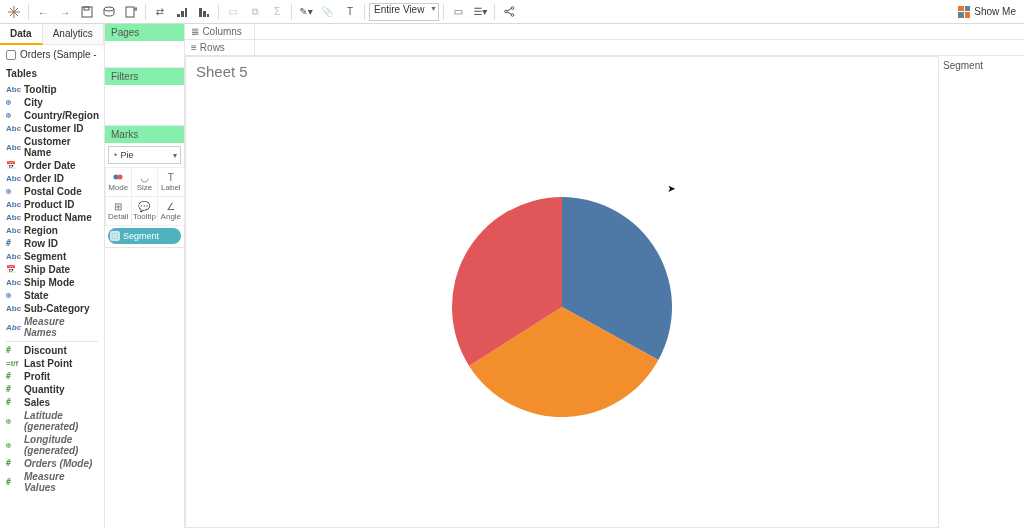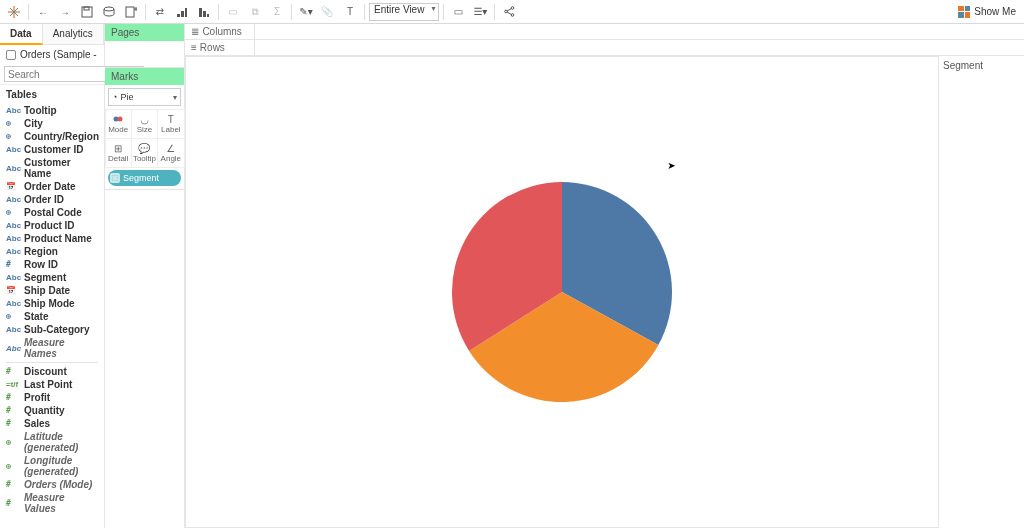--- a/index.html
+++ b/index.html
@@ -157,26 +157,20 @@
 
   <div class="sidepane">
     <div class="tabs">
       <div class="tab active">Data</div>
       <div class="tab">Analytics</div>
     </div>
     <div class="datasource-row">
       <span class="ds-icon"></span>
       <span style="overflow:hidden; white-space:nowrap;">Orders (Sample - Sup...</span>
     </div>
-    <div class="search-row">
-      <input placeholder="Search" style="">
-      <span class="mini-icon">🔍</span>
-      <span class="mini-icon">▽</span>
-      <span class="mini-icon">≡</span>
-    </div>
     <div class="tables-hdr">Tables</div>
     <div class="field-list" id="field-list">
         <div class="field-row">
           <span class="ftype">Abc</span>
           <span>Tooltip</span>
         </div>
         <div class="field-row">
           <span class="ftype sym">⊕</span>
           <span>City</span>
         </div>
@@ -281,20 +275,24 @@
           <span class="ftype measure sym">#</span>
           <span>Measure Values</span>
         </div>
       </div>
   </div>
 
   <div class="shelfcol">
     <div class="shelf-box">
       <div class="shelf-title">Pages</div>
       <div class="shelf-body"></div>
+    </div>
+    <div class="shelf-box">
+      <div class="shelf-title">Filters</div>
+      <div class="shelf-body big"></div>
     </div>
     <div class="shelf-box">
       <div class="shelf-title">Marks</div>
       <div class="marks-sel">
         <span>◔</span>
         <span>Pie</span>
       </div>
       <div class="marks-grid">
         <div class="mcell">
             <span class="mi">
@@ -343,20 +341,21 @@
     </div>
     <div class="shelf-row">
       <div class="lbl">
           <span>≡</span>
           <span>Rows</span>
         </div>
       <div class="drop"></div>
     </div>
     <div class="sheet-view">
       <div class="sheet-canvas">
+        <div class="sheet-title">Sheet 5</div>
         <div class="chart-holder">
           <svg id="pie-svg" width="230" height="230" viewBox="-115 -115 230 230">
               <path d="M 0 0 L 6.735557395310443e-15 -110 A 110 110 0 0 1 96.39373480482499 52.992904151188704 Z" fill="#4e79a7"></path>
               <path d="M 0 0 L 96.39373480482499 52.992904151188704 A 110 110 0 0 1 -92.87607180522168 58.94094744768958 Z" fill="#f28e2b"></path>
               <path d="M 0 0 L -92.87607180522168 58.94094744768958 A 110 110 0 0 1 -2.0206672185931328e-14 -110 Z" fill="#e15759"></path>
             </svg>
           <span class="cursor" style="left:64%; top:22%;">➤</span>
         </div>
       </div>
       <div class="legend-col">

